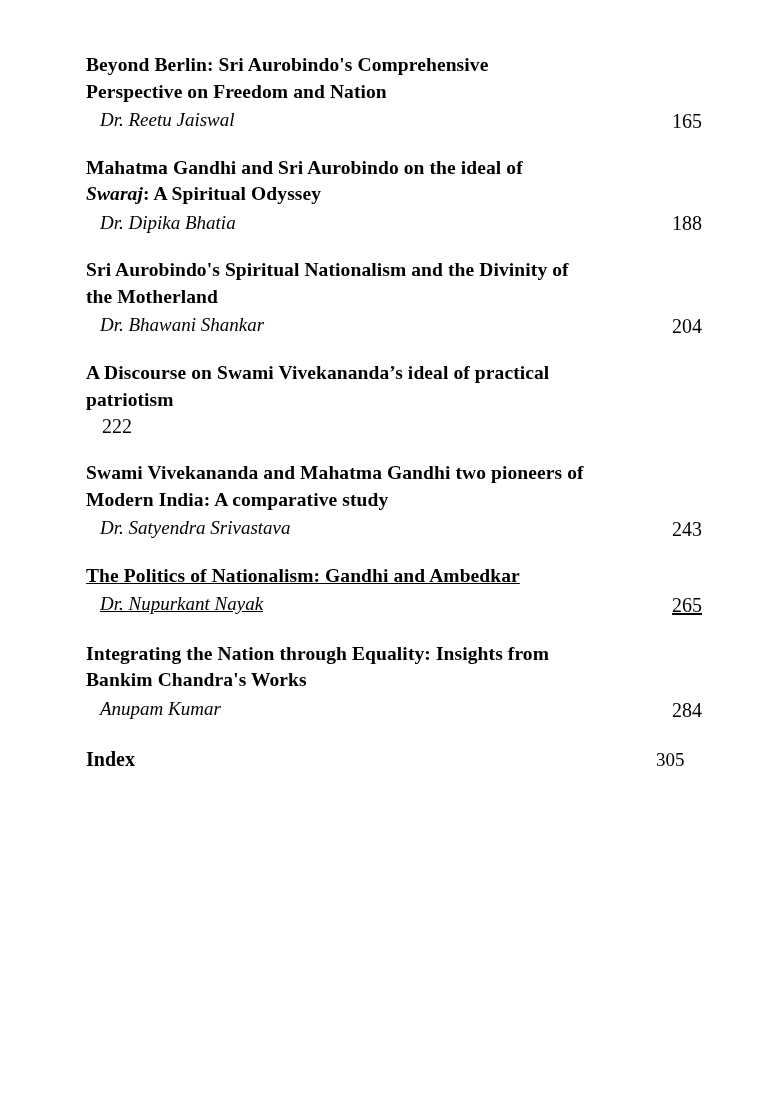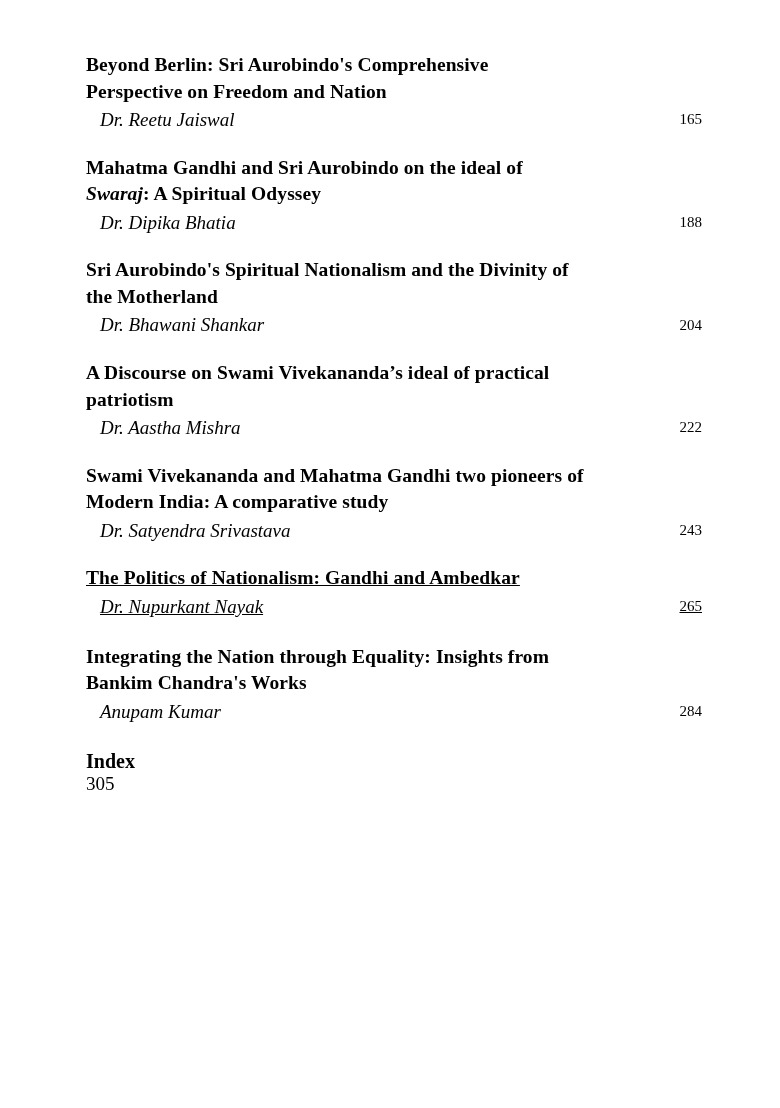--- a/index.html
+++ b/index.html
@@ -35,54 +35,53 @@
     font-size: 19.5px;
     line-height: 1.36;
     letter-spacing: 0.1px;
     max-width: 660px;
   }
   .entry-title .ital {
     font-style: italic;
   }
   .entry-author-row {
     display: flex;
-    align-items: center;
+    align-items: flex-end;
     justify-content: space-between;
     margin-top: 2px;
     max-width: 616px;
   }
   .entry-author {
     font-style: italic;
     font-size: 19px;
     padding-left: 14px;
     line-height: 1.35;
   }
   .entry-page {
-    font-size: 15px;
+    font-size: 20px;
     font-style: normal;
     text-align: right;
     min-width: 46px;
     white-space: nowrap;
   }
   
   .entry.e0 { }
   .entry.e1 { margin-bottom: 22px; }
   .entry.e2 { }
   .entry.e3 { margin-bottom: 22px; }
   .entry.e4 { margin-bottom: 22px; }
   .entry.e5 { margin-bottom: 24px; text-decoration: underline; }
   .entry.e6 { margin-bottom: 26px; }
 
   .index-row {
     display: flex;
     align-items: baseline;
     justify-content: space-between;
     max-width: 616px;
     margin-top: 8px;
-    flex-direction: column;
   }
   .index-label {
     font-weight: bold;
     font-size: 20px;
   }
   .index-page {
     font-size: 19px;
     min-width: 46px;
     text-align: left;
   }
@@ -125,21 +124,20 @@
         <span class="entry-page">204</span>
       </div>
     </div>
 
     <div class="entry e3">
       <div class="entry-title">
         <span>A Discourse on Swami Vivekananda’s ideal of practical</span><br>
         <span>patriotism</span>
       </div>
       <div class="entry-author-row">
-        <span class="entry-author">Dr. Aastha Mishra</span>
         <span class="entry-page">222</span>
       </div>
     </div>
 
     <div class="entry e4">
       <div class="entry-title">
         <span>Swami Vivekananda and Mahatma Gandhi two pioneers of</span><br>
         <span>Modern India: A comparative study</span>
       </div>
       <div class="entry-author-row">

